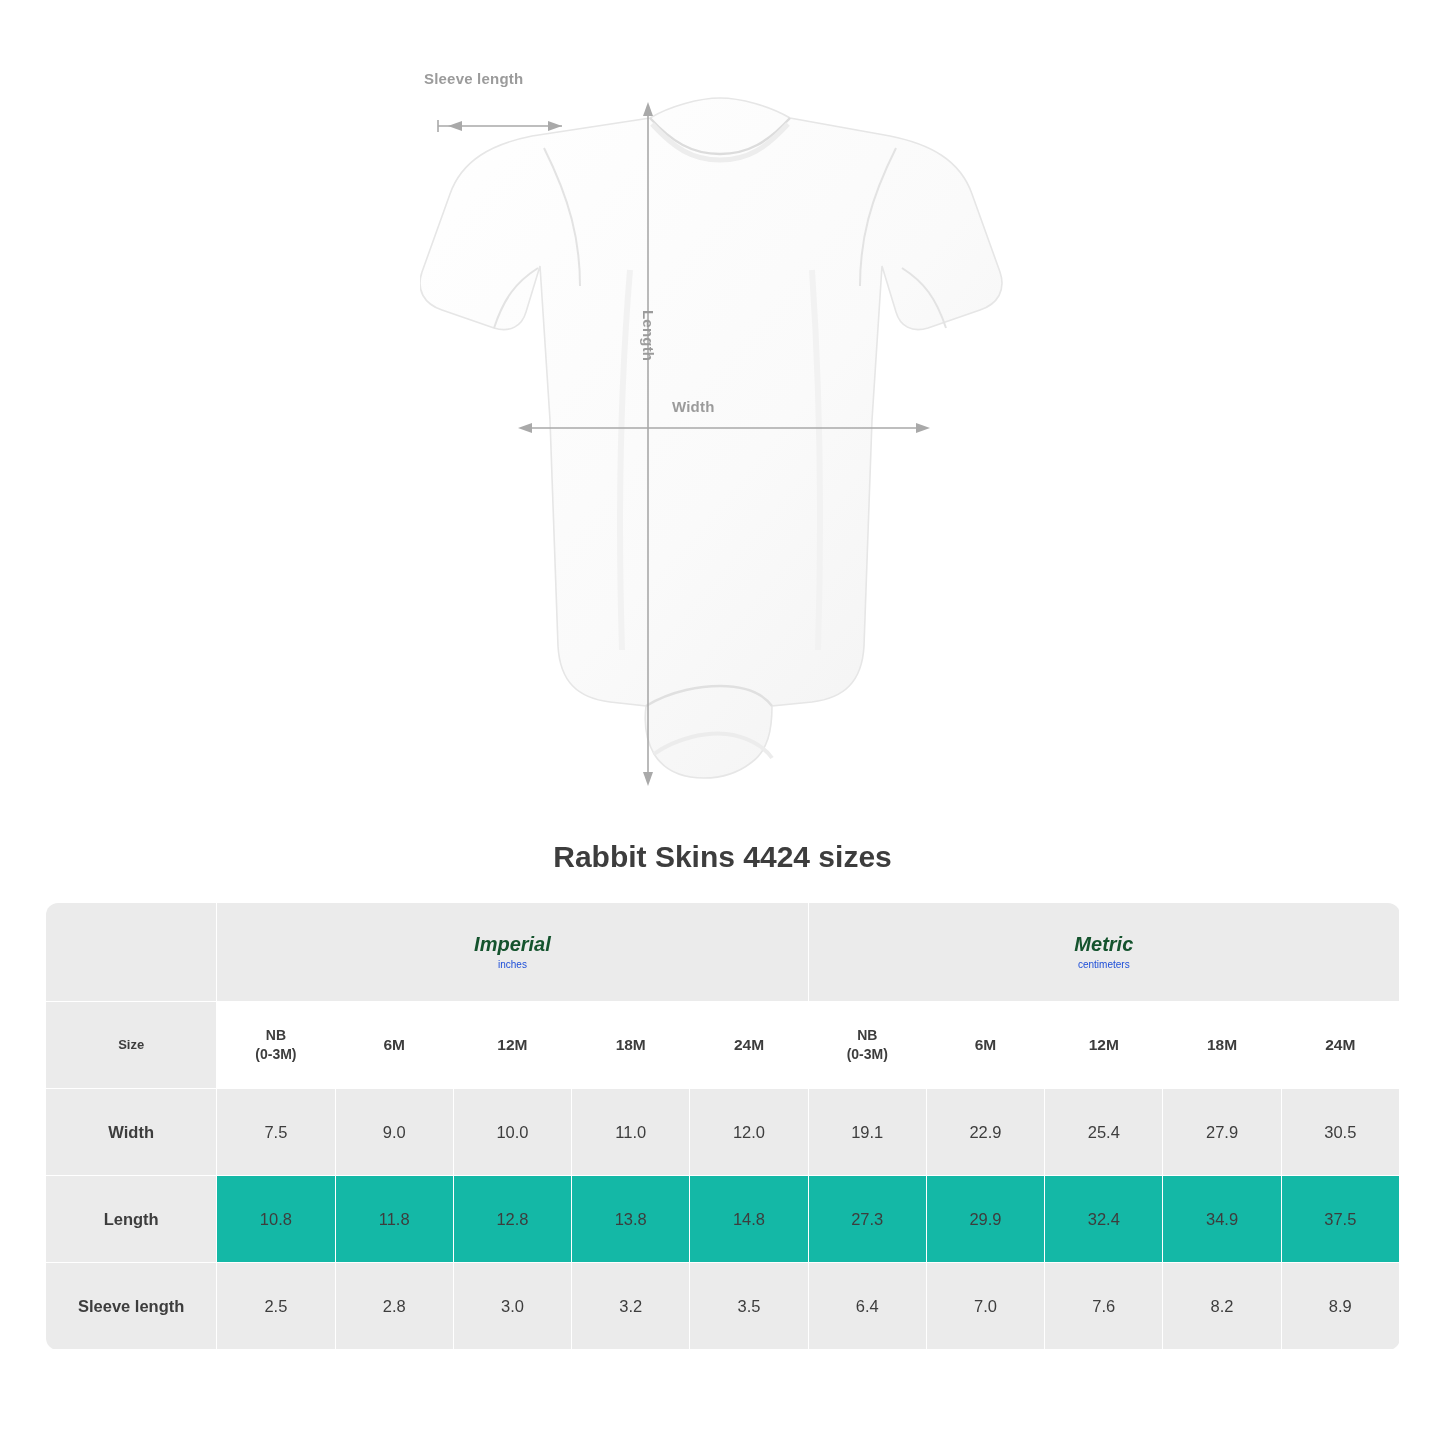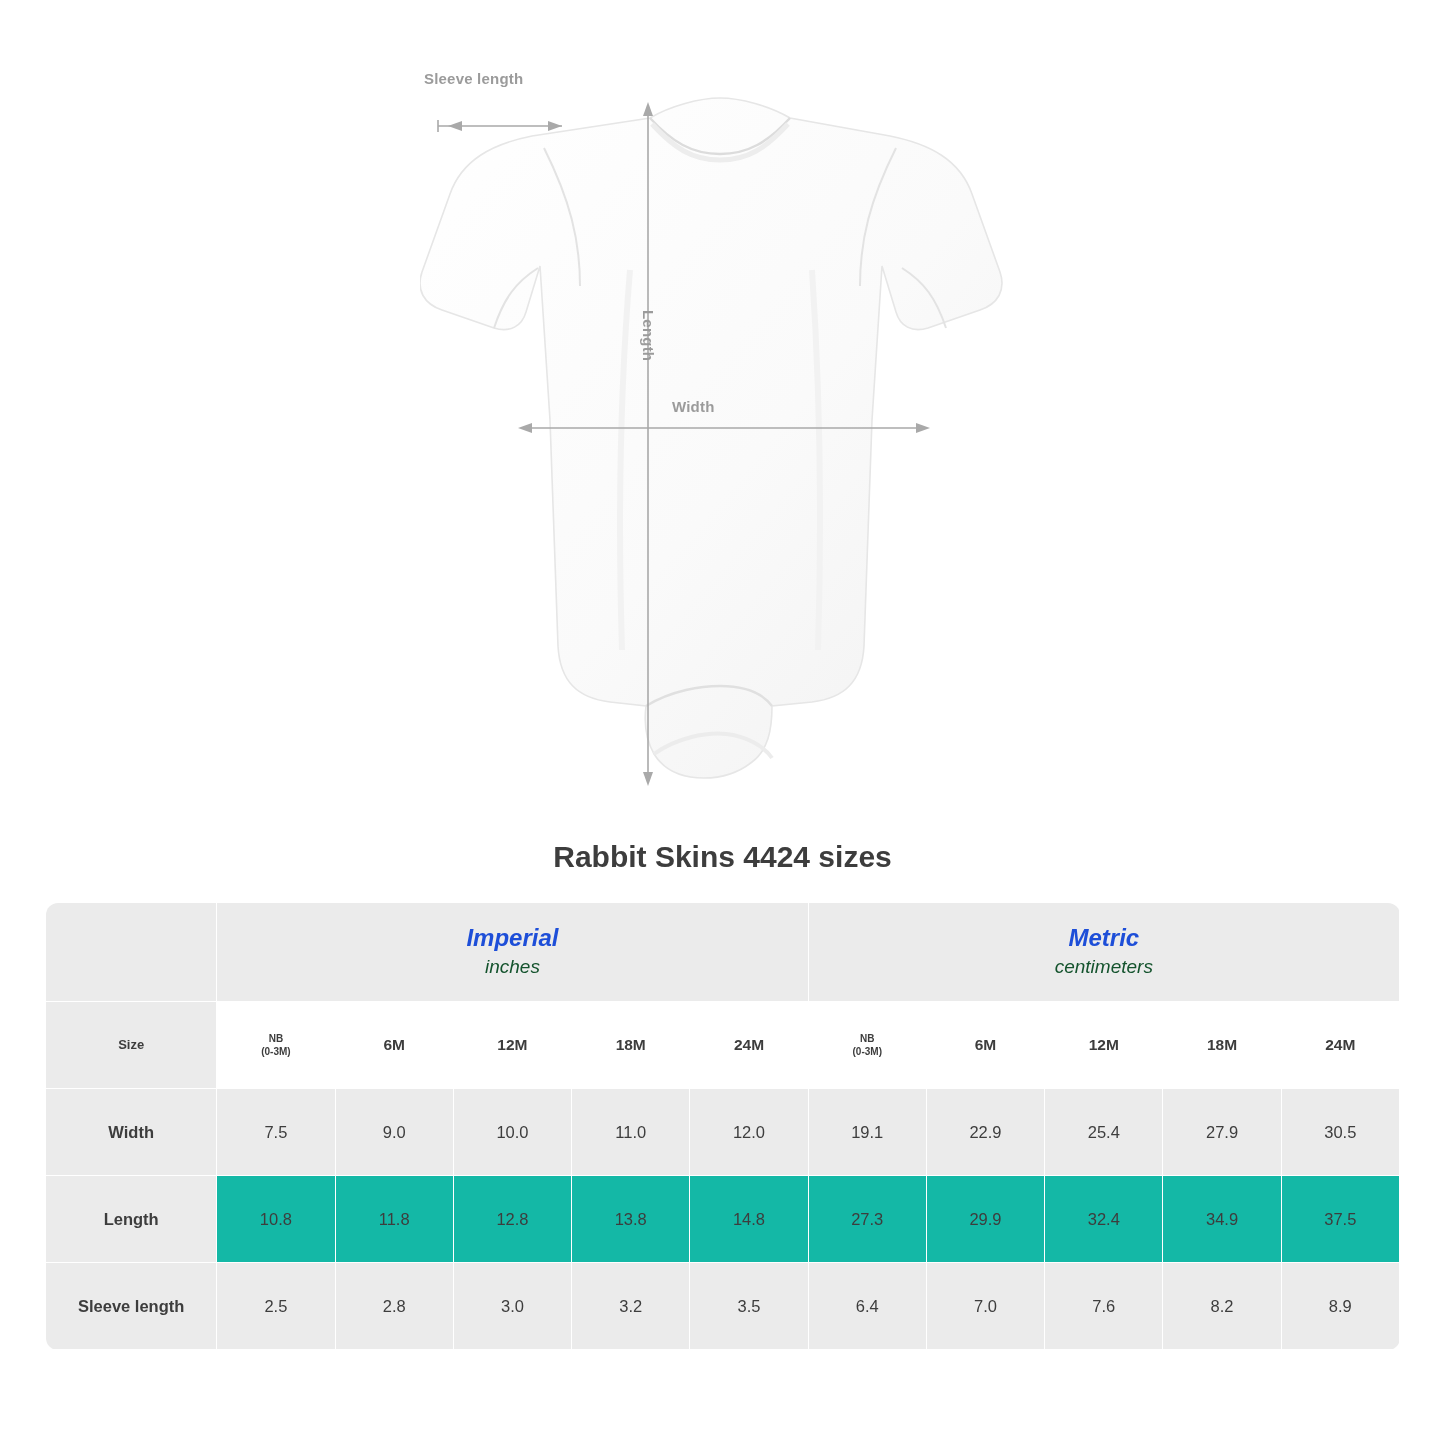--- a/index.html
+++ b/index.html
@@ -81,30 +81,29 @@
   }
 
   .unit-row td {
     background: #ebebeb;
     height: 98px;
     padding: 0;
   }
   .unit-row td.spacer-left { border-top-left-radius: 12px; }
   .unit-row td.spacer-right { border-top-right-radius: 12px; }
   .unit-name {
-    font-size: 24px;
-    font-weight: bold;
-    font-style: italic;
-    color: #1d4ed8;
-    line-height: 1.25;
-  }
-  .unit-sub {
-    font-size: 19px;
+    font-size: 20px;
+    font-weight: bold;
     font-style: italic;
     color: #14532d;
+    line-height: 1.25;
+  }
+  .unit-sub {
+    font-size: 10px;
+    color: #1d4ed8;
     line-height: 1.5;
   }
 
   .head-row td {
     background: #ffffff;
     height: 84px;
     font-size: 15.5px;
     font-weight: bold;
     color: #3d3d3d;
     line-height: 1.35;
@@ -123,21 +122,21 @@
     font-weight: bold;
     background: #ebebeb;
   }
   .data-row.alt td { background: #ebebeb; }
   .data-row.plain td { background: #14b8a6; }
   .data-row.plain td.rowlabel { background: #ebebeb; }
 
   .data-row:last-child td.rowlabel { border-bottom-left-radius: 12px; }
   .data-row:last-child td:last-child { border-bottom-right-radius: 12px; }
 
-  .nb-small { font-size: 10px; font-weight: bold; display:block; }
+  .nb-small { font-size: 14px; font-weight: bold; display:block; }
 </style>
 </head>
 <body>
 
 <div class="illustration">
 
   <div class="garment-wrap">
     <svg class="garment-svg" width="600" height="700" viewBox="0 0 600 700" xmlns="http://www.w3.org/2000/svg">
       <defs>
         <linearGradient id="fabric" x1="0" y1="0" x2="1" y2="1">

